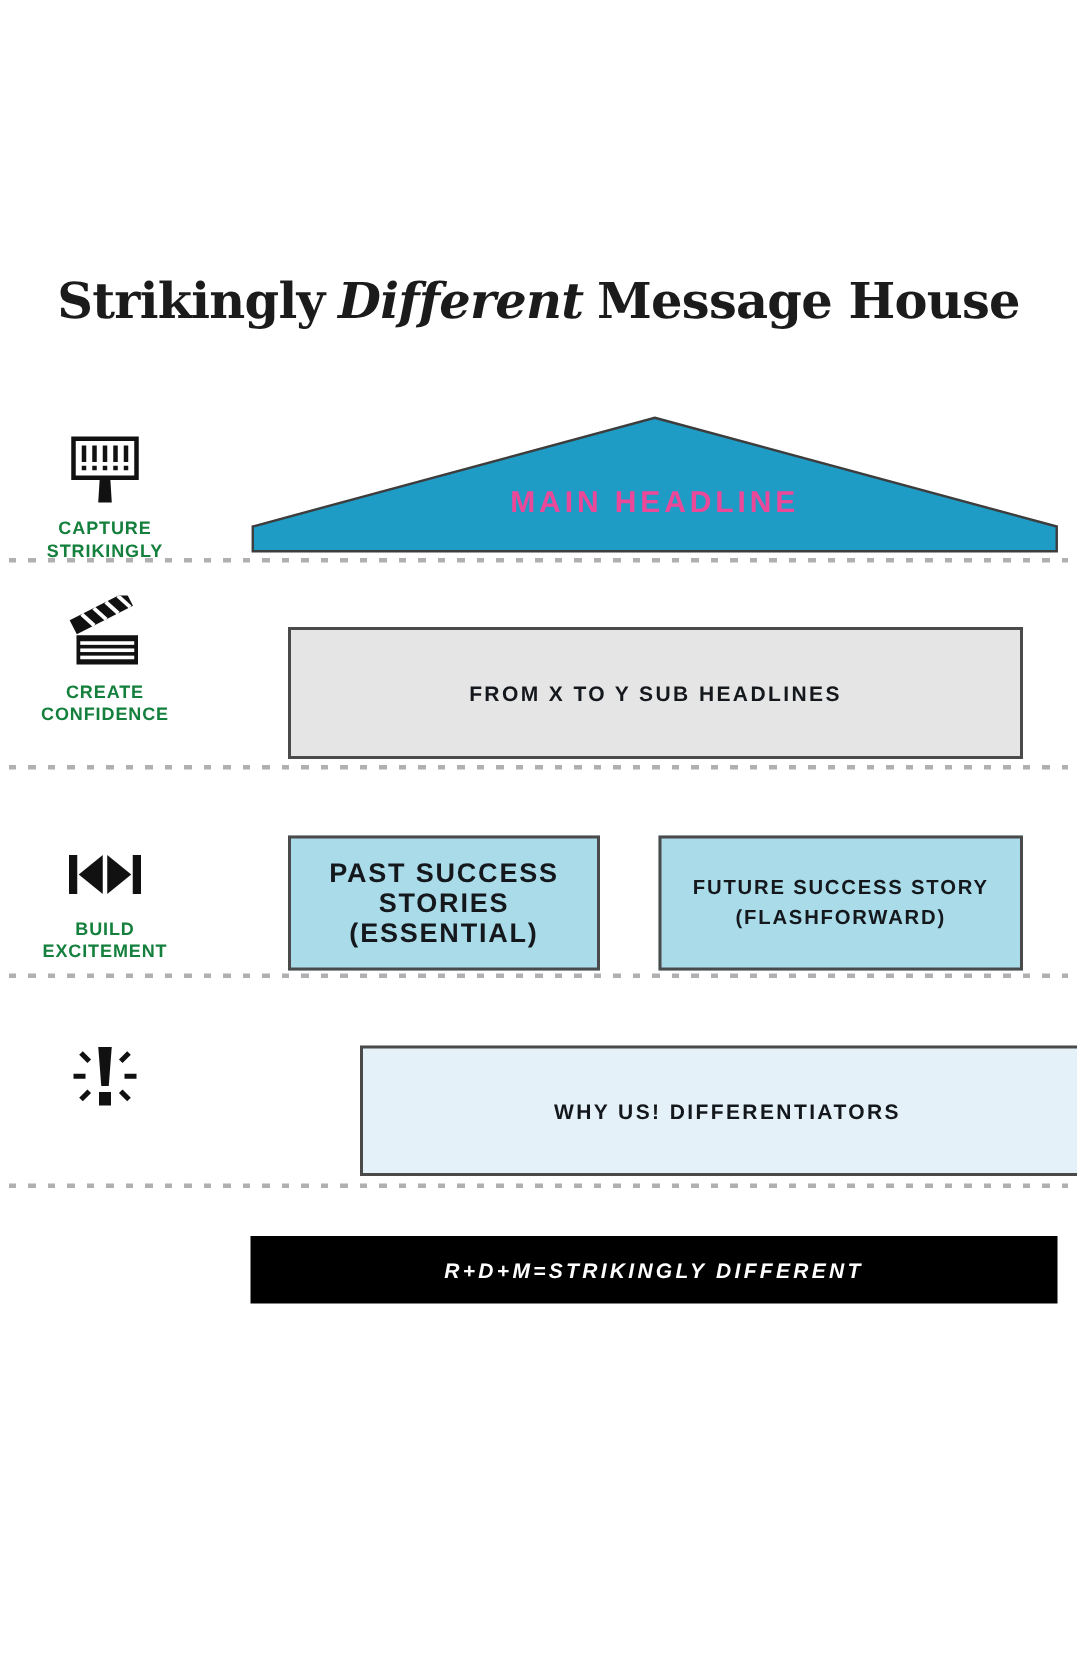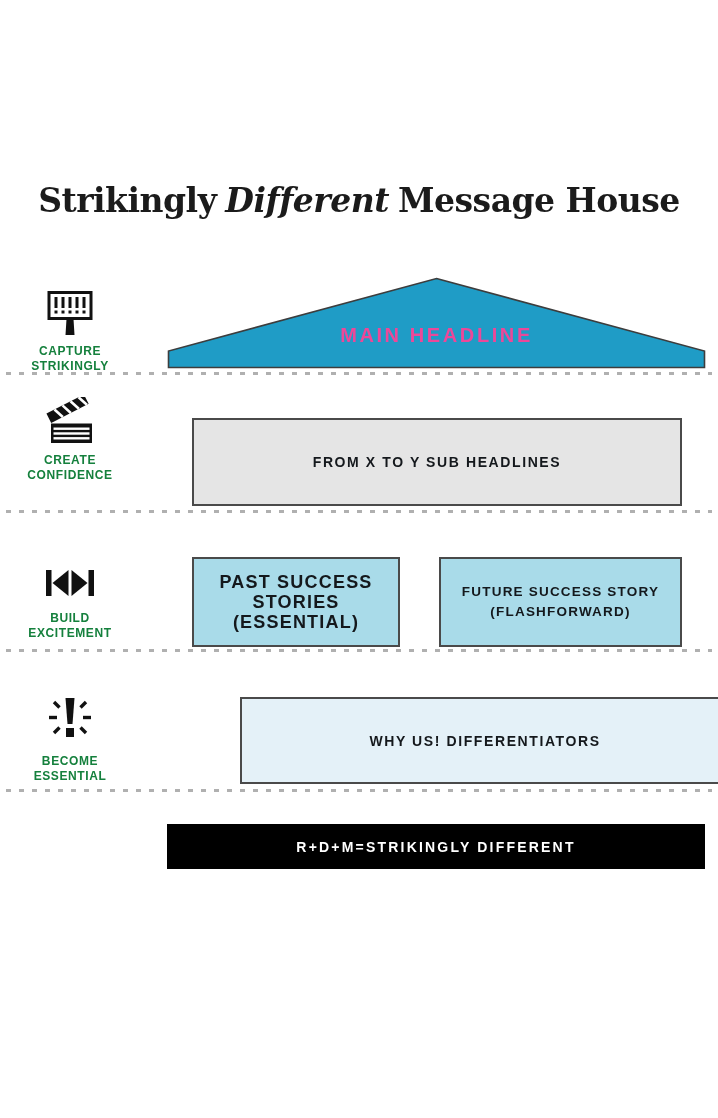--- a/index.html
+++ b/index.html
@@ -64,21 +64,21 @@
   .box span { display: block; }
   .box.sub    { left: 192px; top: 418px; width: 490px; height: 88px; font-size: 14px; letter-spacing: 1.6px; }
   .box.past   { left: 192px; top: 557px; width: 208px; height: 90px; font-size: 18px; letter-spacing: 1.2px; line-height: 20px; }
   .box.future { left: 439px; top: 557px; width: 243px; height: 90px; font-size: 13.5px; letter-spacing: 1.2px; line-height: 20px; }
   .box.why    { left: 192px; top: 697px; width: 490px; height: 87px; font-size: 14px; letter-spacing: 1.6px; }
 
   
   .footer-bar {
     position: absolute; left: 167px; top: 824px; width: 538px; height: 45px;
     display: flex; align-items: center; justify-content: center;
-    color: #ffffff; font-size: 14px; font-weight: bold; letter-spacing: 2.2px;
+    color: #ffffff; font-size: 14px; font-weight: bold; letter-spacing: 2.2px; font-style: italic;
   }
 </style>
 </head>
 <body>
 
 <div class="canvas">
 
   <h1 class="title">
     <span>Strikingly</span>
     <span class="it">Different</span>
@@ -163,24 +163,20 @@
       <rect x="23" y="34" width="8" height="9" fill="#111111"></rect>
       <g stroke="#111111" stroke-width="3.4">
         <line x1="6" y1="23.5" x2="14" y2="23.5"></line>
         <line x1="40" y1="23.5" x2="48" y2="23.5"></line>
         <line x1="11" y1="8" x2="16.5" y2="13.5"></line>
         <line x1="43" y1="8" x2="37.5" y2="13.5"></line>
         <line x1="11" y1="39" x2="16.5" y2="33.5"></line>
         <line x1="43" y1="39" x2="37.5" y2="33.5"></line>
       </g>
     </svg>
-    <div class="lbl">
-      <span>BECOME</span>
-      <span>ESSENTIAL</span>
-    </div>
   </div>
 
   <div class="box sub" style="background-color: #e5e5e5;">
     <span>FROM X TO Y SUB HEADLINES</span>
   </div>
 
   <div class="box past" style="background-color: rgb(169, 219, 233);">
     <span>PAST SUCCESS STORIES</span>
     <span>(ESSENTIAL)</span>
   </div>

